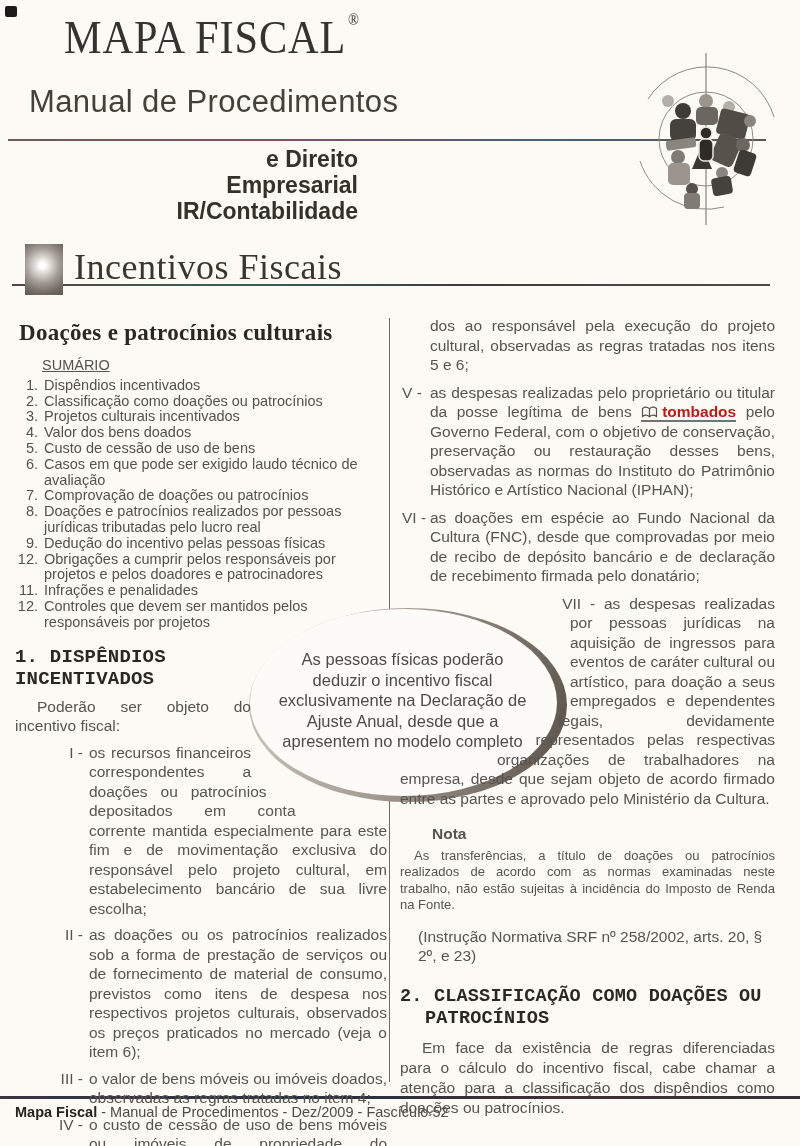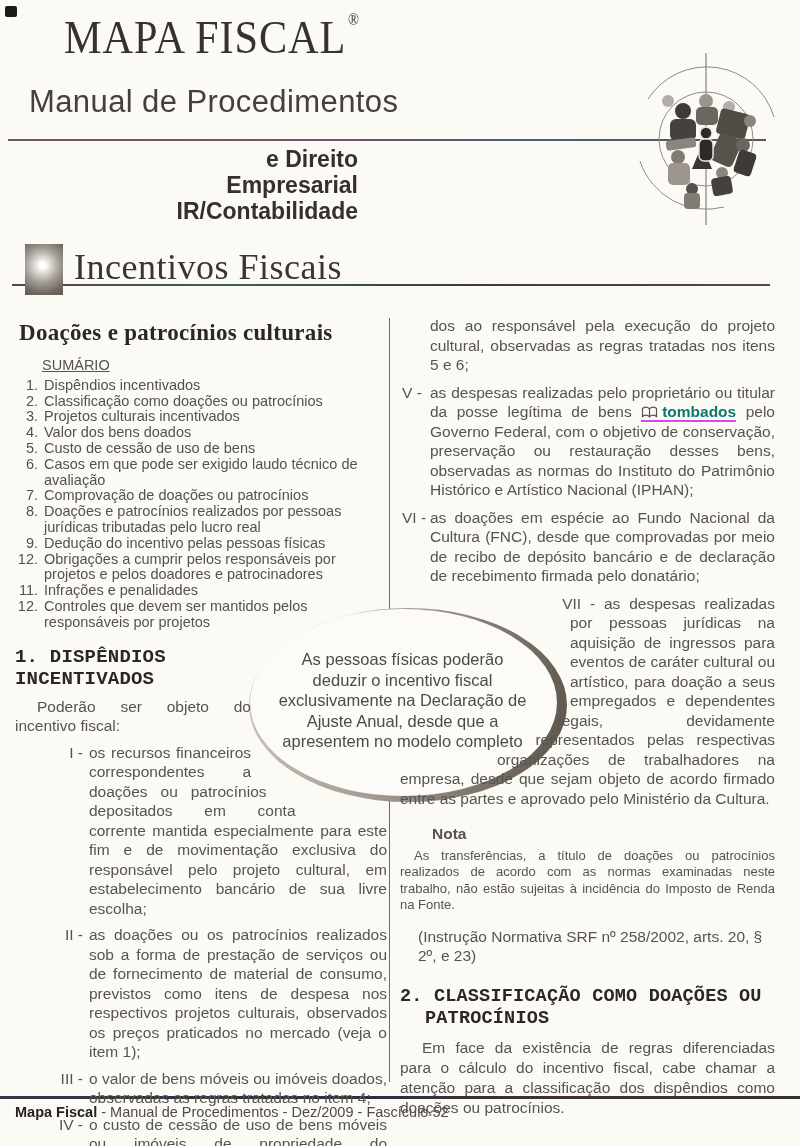--- a/index.html
+++ b/index.html
@@ -56,21 +56,21 @@
   p.continuation{padding-left:30px;}
   p.vii{margin-top:8px;}
 
   
   #oval-spacer-left{float:right;width:136px;height:185px;
       shape-outside:ellipse(165px 96px at 158px 92px);shape-margin:8px;}
   #oval-spacer-right{float:left;width:170px;height:172px;
       shape-outside:ellipse(168px 98px at 4px 74px);shape-margin:8px;}
 
   
-  .gloss{font-weight:700;color:#0f766e;border-bottom:2px solid #d946ef;white-space:nowrap;}
+  .gloss{font-weight:700;color:#b91c1c;border-bottom:2px solid #737373;white-space:nowrap;}
   .gloss svg{vertical-align:-2px;margin-right:4px;}
 
   
   .note-h{margin-top:16px !important;padding-left:32px;font-size:14px;font-weight:700;color:#3c3934;text-align:left;}
   .note-t{margin-top:4px !important;font-size:13px !important;line-height:16.5px !important;text-indent:14px;}
   .citation{margin-top:13px !important;padding-left:18px;font-size:15.5px;text-align:left !important;}
   #sec2-p{margin-top:8px;text-indent:22px;line-height:20px;}
 
   
   #oval{position:absolute;left:249px;top:608px;width:318px;height:194px;z-index:1;border-radius:50%;
@@ -159,21 +159,21 @@
         <li><span class="num">11.</span><span>Infrações e penalidades</span></li>
         <li><span class="num">12.</span><span>Controles que devem ser mantidos pelos responsáveis por projetos</span></li>
       </ol>
     </div>
 
     <div id="oval-spacer-left"></div>
     <h3 class="sec-h">1. DISPÊNDIOS INCENTIVADOS</h3>
     <p class="intro">Poderão ser objeto do incentivo fiscal:</p>
 
     <p class="numbered"><span class="lbl">I -</span><span>os recursos financeiros correspondentes a doações ou patrocínios depositados em conta corrente mantida especialmente para este fim e de movimentação exclusiva do responsável pelo projeto cultural, em estabelecimento bancário de sua livre escolha;</span></p>
-    <p class="numbered"><span class="lbl">II -</span><span>as doações ou os patrocínios realizados sob a forma de prestação de serviços ou de fornecimento de material de consumo, previstos como itens de despesa nos respectivos projetos culturais, observados os preços praticados no mercado (veja o item 1);</span></p>
+    <p class="numbered"><span class="lbl">II -</span><span>as doações ou os patrocínios realizados sob a forma de prestação de serviços ou de fornecimento de material de consumo, previstos como itens de despesa nos respectivos projetos culturais, observados os preços praticados no mercado (veja o item 6);</span></p>
     <p class="numbered"><span class="lbl">III -</span><span>o valor de bens móveis ou imóveis doados, observadas as regras tratadas no item 4;</span></p>
     <p class="numbered"><span class="lbl">IV -</span><span>o custo de cessão de uso de bens móveis ou imóveis de propriedade do patrocinador, cedi-</span></p>
   </div>
 
   <div id="col-right" class="col">
     <p class="continuation">dos ao responsável pela execução do projeto cultural, observadas as regras tratadas nos itens 5 e 6;</p>
 
     <p class="numbered"><span class="lbl">V -</span><span>as despesas realizadas pelo proprietário ou titular da posse legítima de bens</span>
       <span class="gloss"><svg width="17" height="13" viewBox="0 0 17 13">
             <path d="M1.5,2.5 C3.5,1 6.5,1 8.5,2.7 C10.5,1 13.5,1 15.5,2.5 L15.5,10.5 C13.5,9 10.5,9 8.5,10.7 C6.5,9 3.5,9 1.5,10.5 Z M8.5,2.7 L8.5,10.7" fill="none" stroke="#555049" stroke-width="1.2"></path>

